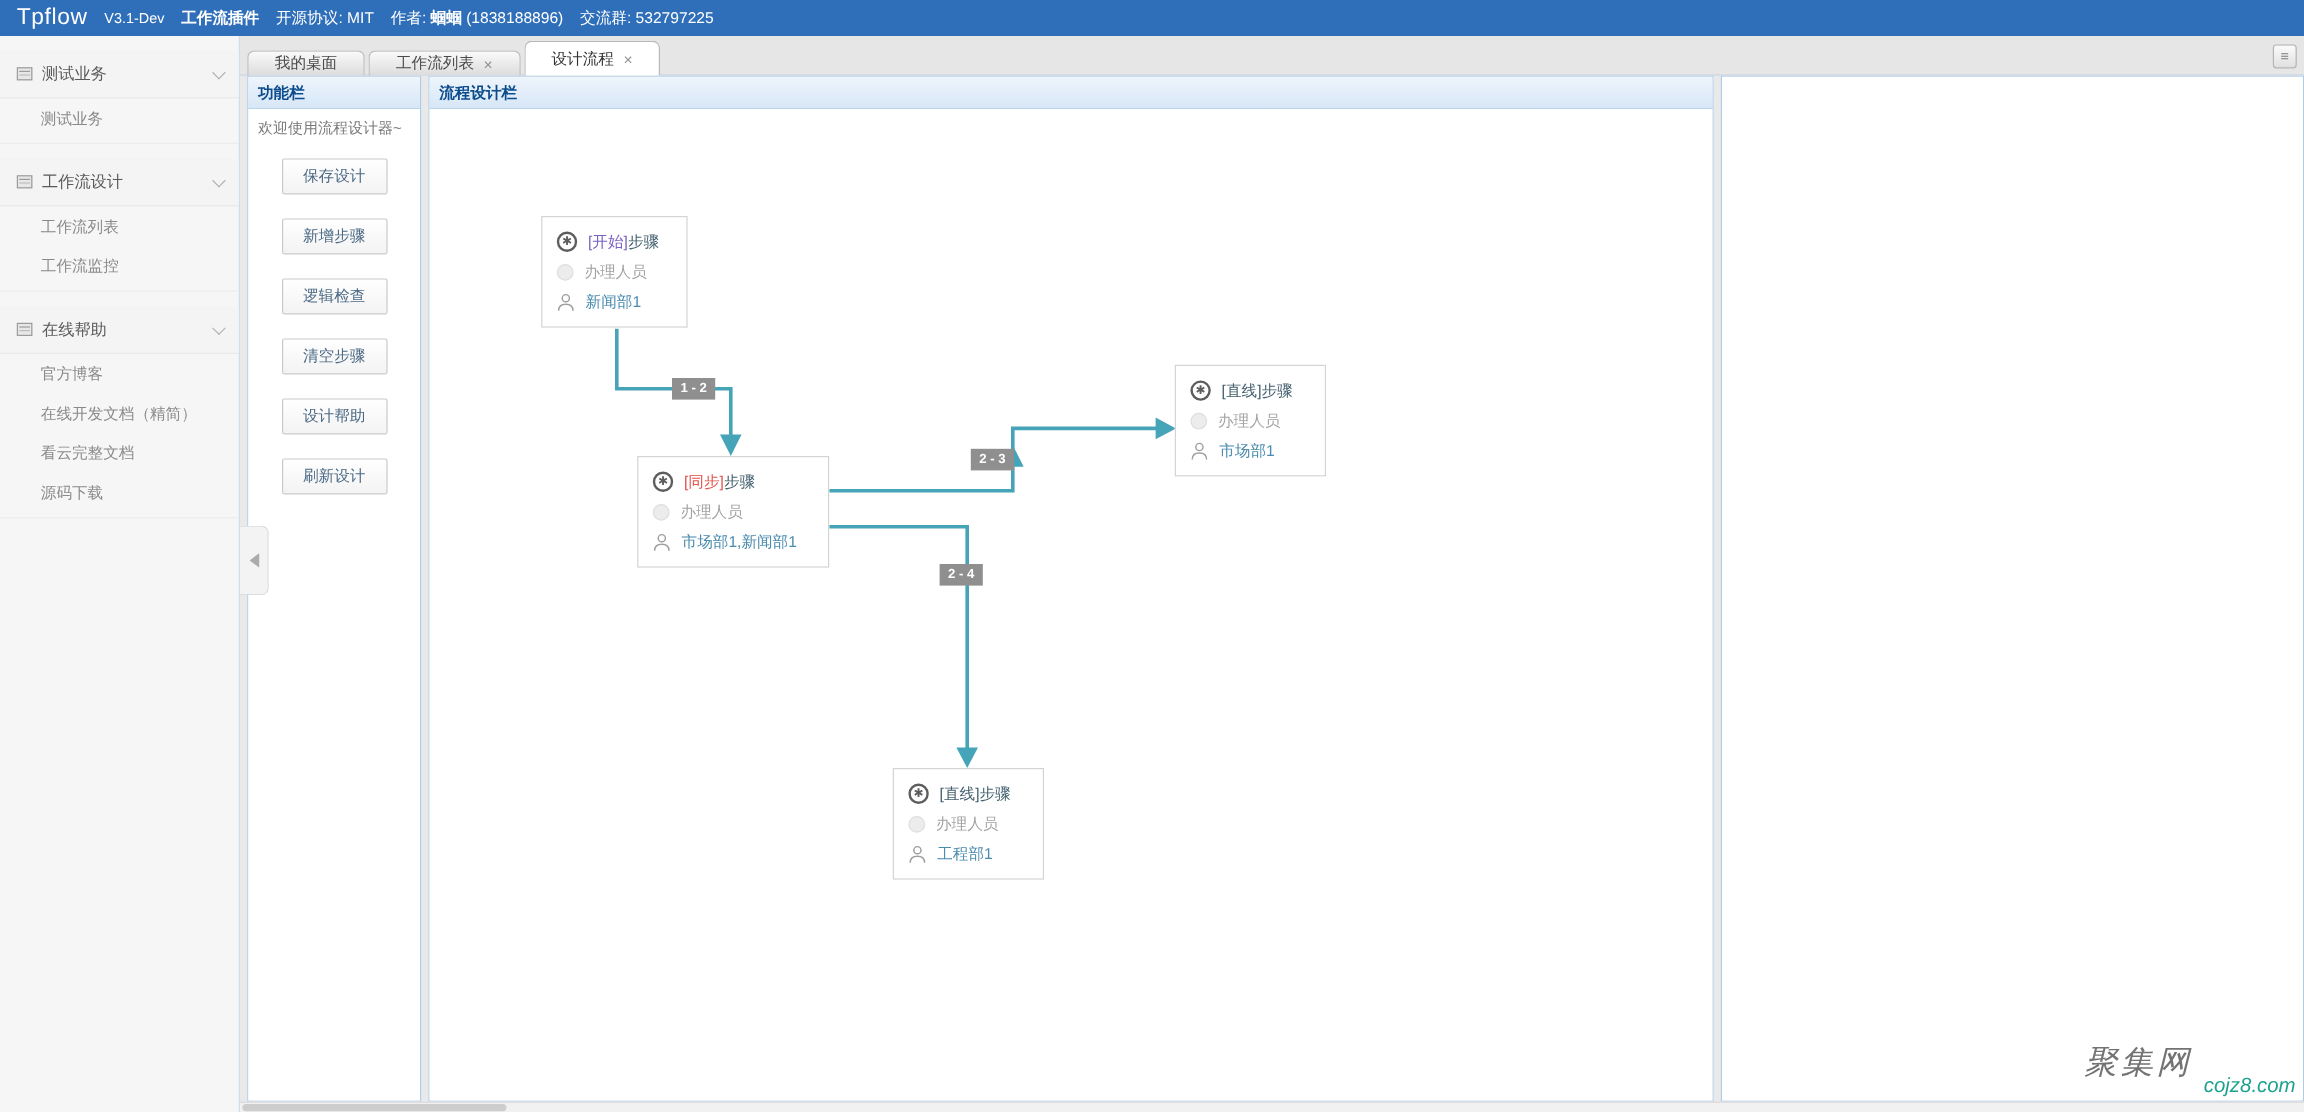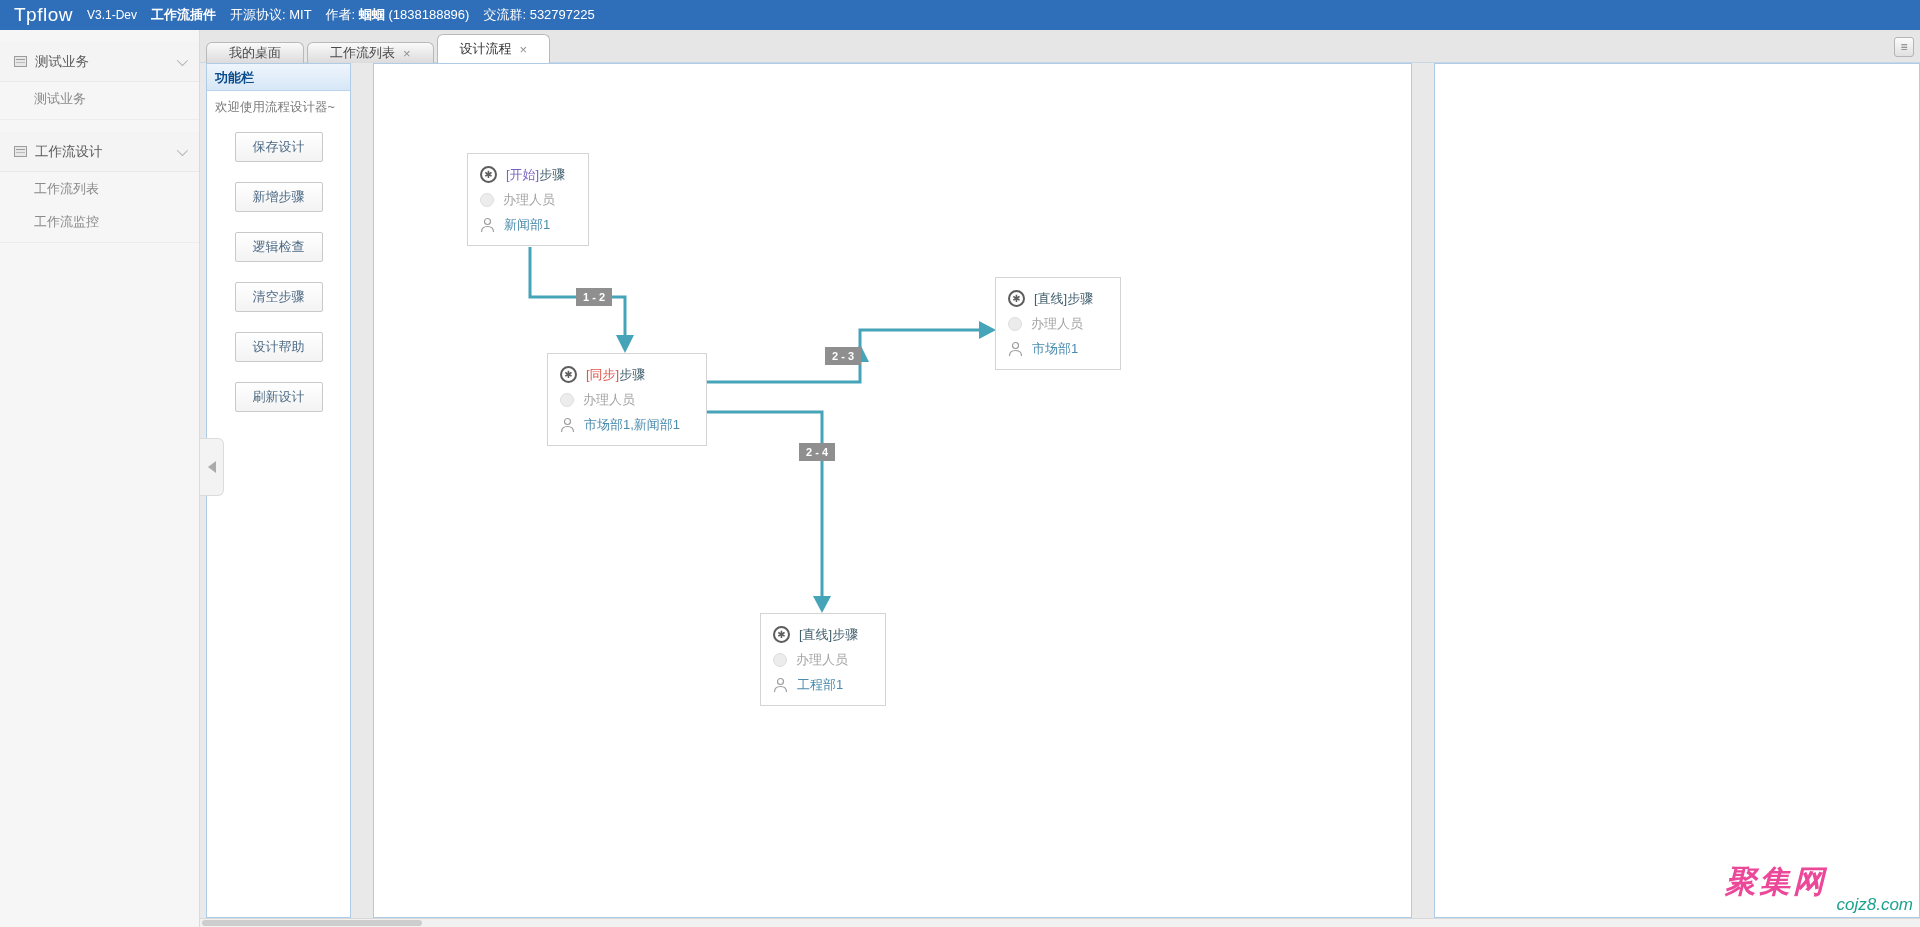--- a/index.html
+++ b/index.html
@@ -57,21 +57,21 @@
     border:1px solid #b9b9b9; border-bottom:none; border-radius:6px 6px 0 0;
     background:linear-gradient(#fafafa,#dcdcdc); position:relative; top:1px; }
   .tab.active { background:#fff; color:#333; height:29px; z-index:2; }
   .tab-close { font-size:13px; color:#909090; line-height:1; cursor:pointer; }
   .tablist-btn { position:absolute; right:6px; top:7px; width:20px; height:20px;
     border:1px solid #b5b5b5; border-radius:3px; background:linear-gradient(#fbfbfb,#e0e0e0);
     color:#7c7c7c; font-size:12px; display:flex; align-items:center; justify-content:center;
     cursor:pointer; }
 
   
-  .panels { flex:1; display:flex; gap:22px; padding-left:6px; min-height:0; }
+  .panels { flex:1; display:flex; gap:6px; padding-left:6px; min-height:0; }
   .panel { border:1px solid #aecbe8; background:#fff; display:flex;
     flex-direction:column; min-width:0; }
   .panel-header { height:27px; flex:0 0 auto; padding:5px 8px; font-size:13px;
     font-weight:bold; color:#0b4c8c;
     background:linear-gradient(#eef5fc,#d7e7f7); border-bottom:1px solid #bad4ec; }
   .panel-body { flex:1; position:relative; overflow:hidden; background:#fff; }
 
   .panel-toolbox { width:145px; flex:0 0 auto; }
   .panel-designer { flex:1; }
   .panel-props { width:486px; flex:0 0 auto; }
@@ -98,22 +98,22 @@
   .ic-user { flex:0 0 auto; }
   .t-start { color:#7a63c0; } .t-sync { color:#e0544a; } .t-line { color:#44606e; }
   .t-suffix { color:#44606e; }
   .role-text { color:#a3a3a3; }
   .assignee-text { color:#4b8cae; }
 
   .conn-badge { position:absolute; background:#8f8f8f; color:#fff; font-size:11px;
     font-weight:bold; padding:2px 7px; line-height:14px; cursor:pointer; }
 
   
-  .wm-title { position:absolute; right:92px; bottom:14px; font-size:31px; font-weight:700;
-    font-style:italic; color:#ec4899; letter-spacing:3px; }
+  .wm-title { position:absolute; right:92px; bottom:14px; font-size:27px; font-weight:400;
+    font-style:italic; color:#737373; letter-spacing:3px; }
   .wm-domain { position:absolute; right:6px; bottom:2px; font-size:17px; font-style:italic;
     color:#1ea28e; }
 
   
   .hscroll { height:9px; background:#f1f1f1; border-top:1px solid #d8d8d8; position:relative; }
   .hscroll .thumb { position:absolute; left:2px; top:1px; height:6px; width:220px;
     background:#cdcdcd; border-radius:3px; }
 </style>
 </head>
 <body>
@@ -139,20 +139,31 @@
       <div class="side-item">测试业务</div>
     </div>
     <div class="side-group">
       <div class="side-header">
         <span class="side-icon"></span>
         <span>工作流设计</span>
         <span class="chev"></span>
       </div>
       <div class="side-item">工作流列表</div>
       <div class="side-item">工作流监控</div>
+    </div>
+    <div class="side-group">
+      <div class="side-header">
+        <span class="side-icon"></span>
+        <span>在线帮助</span>
+        <span class="chev"></span>
+      </div>
+      <div class="side-item">官方博客</div>
+      <div class="side-item">在线开发文档（精简）</div>
+      <div class="side-item">看云完整文档</div>
+      <div class="side-item">源码下载</div>
     </div>
   </div>
 
   <div class="collapse-handle">
     <span class="tri"></span>
   </div>
 
   <div class="content">
 
     <div class="tabbar">
@@ -181,20 +192,21 @@
           <button class="tool-btn">保存设计</button>
           <button class="tool-btn">新增步骤</button>
           <button class="tool-btn">逻辑检查</button>
           <button class="tool-btn">清空步骤</button>
           <button class="tool-btn">设计帮助</button>
           <button class="tool-btn">刷新设计</button>
         </div>
       </div>
 
       <div class="panel panel-designer">
+        <div class="panel-header">流程设计栏</div>
         <div class="panel-body">
           <div class="canvas">
 
             <svg class="flow-svg" xmlns="http://www.w3.org/2000/svg">
 
               <polyline points="156,183 156,233 251,233 251,272" fill="none" stroke="#46a4b8" stroke-width="3"></polyline>
               <polygon points="251,289 242,271 260,271" fill="#46a4b8"></polygon>
               <polygon points="222,233 204,224 204,242" fill="#46a4b8"></polygon>
 
               <polyline points="333,318 486,318 486,266 606,266" fill="none" stroke="#46a4b8" stroke-width="3"></polyline>

